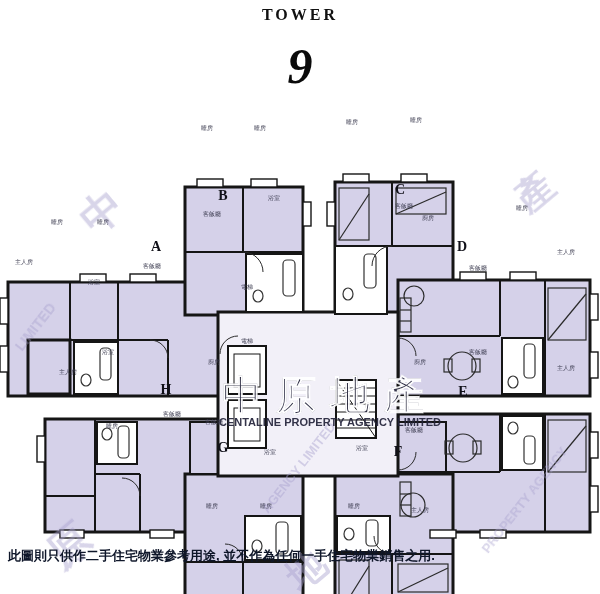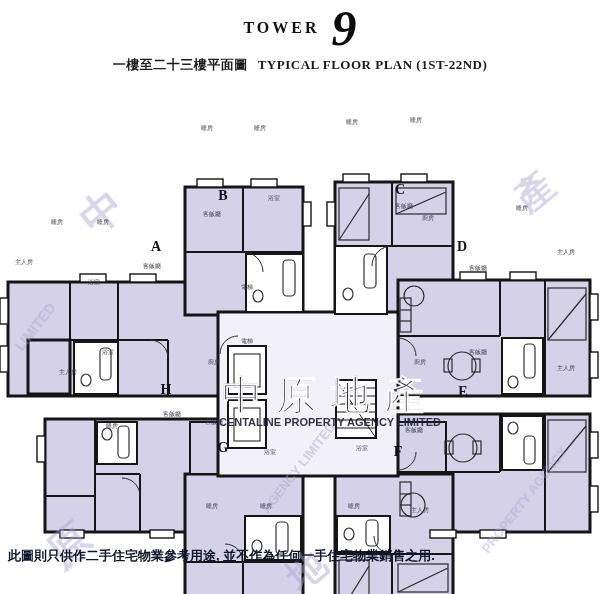--- a/index.html
+++ b/index.html
@@ -1,18 +1,18 @@
 <!DOCTYPE html>
 <html><head>
 <meta charset="utf-8">
 <style>
   html,body{margin:0;padding:0;width:600px;height:594px;overflow:hidden;background:#ffffff;}
   body{font-family:"Liberation Serif",serif;position:relative;}
   .header{position:absolute;top:6px;left:0;width:600px;text-align:center;}
-  .tower-line{display:flex;align-items:center;justify-content:center;gap:12px;}
+  .tower-line{display:flex;align-items:center;justify-content:center;gap:20px;flex-direction:column;}
   .tower-word{font-size:16px;letter-spacing:3px;color:#111;font-weight:bold;}
   .tower-num{font-size:50px;font-style:italic;font-weight:bold;color:#0a0a0a;line-height:44px;font-family:"Liberation Serif",serif;}
   .subtitle{margin-top:6px;font-size:13px;color:#1a1a1a;font-weight:bold;letter-spacing:.5px;}
   .subtitle .zh{margin-right:10px;}
   #plan{position:absolute;left:0;top:84px;width:600px;height:470px;}
   #plan svg{position:absolute;left:0;top:0;}
   #labels{position:absolute;left:0;top:0;width:600px;height:594px;pointer-events:none;}
   .unit-letter{position:absolute;transform:translate(-50%,-50%);font-family:"Liberation Serif",serif;
     font-weight:bold;font-size:14px;color:#101018;}
   .room-label{position:absolute;transform:translate(-50%,-50%);font-family:"Liberation Sans",sans-serif;
@@ -23,23 +23,20 @@
   .disclaimer .en{font-size:13px;}
   .disclaimer .en2{padding-left:6px;}
 </style>
 </head>
 <body>
 
 <div class="header">
   <div class="tower-line">
     <span class="tower-word">TOWER</span>
     <span class="tower-num">9</span>
-  </div>
-  <div class="subtitle">
-    <span class="zh">一樓至二十三樓平面圖</span><span class="en">TYPICAL FLOOR PLAN (1ST-22ND)</span>
   </div>
 </div>
 
 <div id="plan">
 <svg width="600" height="594" viewBox="0 0 600 594">
   <g fill="#d5d1e9" stroke="#151515" stroke-width="3">
     <rect x="8" y="198" width="230" height="114"></rect>
     <rect x="28" y="256" width="42" height="54"></rect>
     <rect x="185" y="103" width="118" height="128"></rect>
     <rect x="335" y="98" width="118" height="133"></rect>

